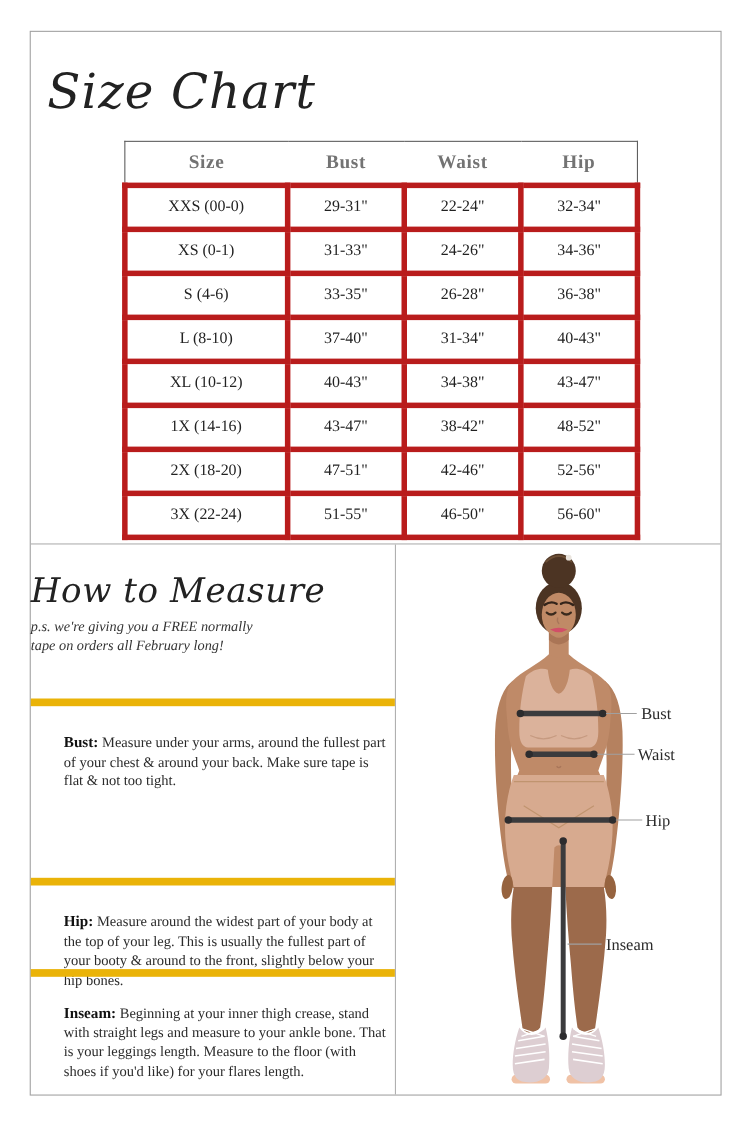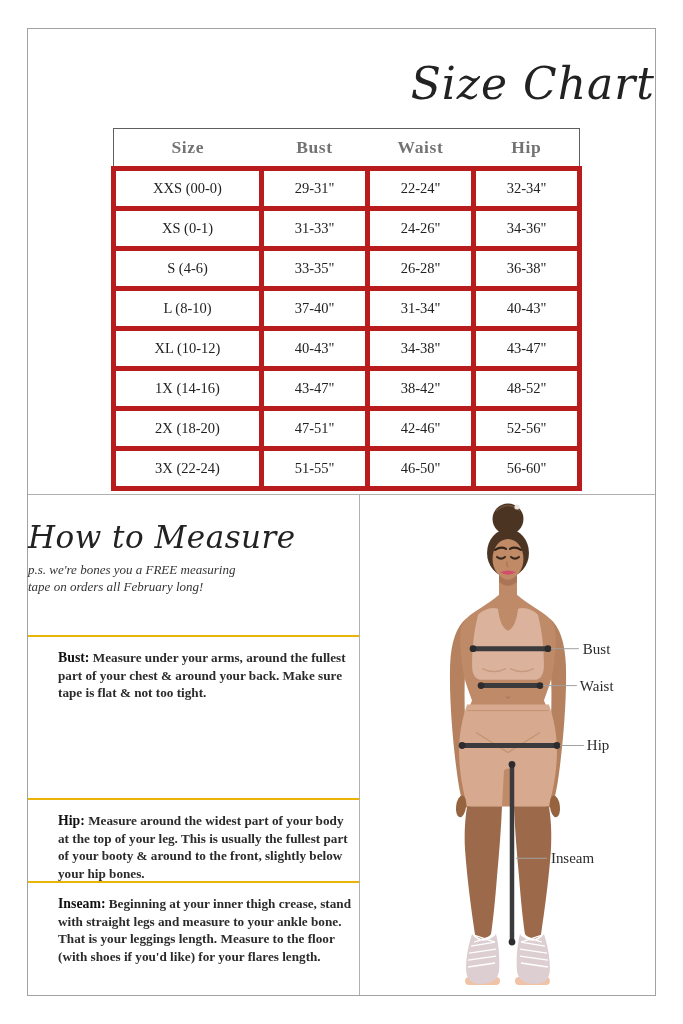--- a/index.html
+++ b/index.html
@@ -7,22 +7,22 @@
     width:683px;height:1024px;background:#ffffff;position:relative;
     font-family:"Liberation Serif","DejaVu Serif",serif;color:#1e1e1e;
     -webkit-font-smoothing:antialiased;
   }
   .frame{
     position:absolute;left:27px;top:28px;width:627px;height:966px;
     border:1px solid #a2a2a2;background:#fff;
   }
   
   .size-title{
-    position:absolute;top:16px;left:0;width:100%;height:78px;line-height:78px;
-    text-align:right;font-family:"DejaVu Serif",serif;font-style:italic;
+    position:absolute;top:16px;left:15px;width:100%;height:78px;line-height:78px;
+    text-align:left;font-family:"DejaVu Serif",serif;font-style:italic;
     font-weight:400;font-size:44px;color:#222;letter-spacing:1px;
   }
   table.size-table{
     position:absolute;left:83px;top:99px;width:466px;
     border-collapse:collapse;table-layout:fixed;
     border:1px solid #5f5f5f;
   }
   table.size-table col.c0{width:148px;}
   table.size-table col.c1{width:106px;}
   table.size-table col.c2{width:106px;}
@@ -44,22 +44,22 @@
   .measure-head{position:absolute;top:0;left:0;width:100%;height:140px;text-align:left;}
   .measure-title{
     margin-top:24px;font-family:"DejaVu Serif",serif;font-style:italic;
     font-size:31px;color:#222;letter-spacing:.5px;
   }
   .measure-sub{
     margin-top:7px;font-style:italic;font-size:13px;line-height:16.5px;color:#333;
   }
   .instr{
     position:absolute;left:0;width:331px;box-sizing:border-box;
-    border-top:2px solid #eab308;padding:12px 6px 0 30px;
-    font-size:13.2px;line-height:17.6px;color:#2b2b2b;font-weight:bold;
+    border-top:7px solid #eab308;padding:24px 6px 0 30px;
+    font-size:13.2px;line-height:17.6px;color:#2b2b2b;
   }
   .instr b{font-size:13.8px;color:#111;}
   #instr-0{top:140px;height:84px;}
   #instr-1{top:224px;height:79px;}
   #instr-2{top:303px;height:83px;}
   #instr-3{top:386px;bottom:0;}
   .figure-col{
     position:absolute;left:331px;right:0;top:0;bottom:0;
     border-left:1px solid #b0b0b0;
   }
@@ -142,21 +142,21 @@
     </tbody>
   </table>
 
   <div class="bottom">
 
     <div class="left-col">
 
       <div class="measure-head">
         <div class="measure-title">How to Measure</div>
         <div class="measure-sub">
-          <div>p.s. we're bones you a FREE measuring</div>
+          <div>p.s. we're giving you a FREE normally</div>
           <div>tape on orders all February long!</div>
         </div>
       </div>
 
       <div class="instr" id="instr-0">
         <b>Bust:</b>
         <span>Measure under your arms, around the fullest part of your chest &amp; around your back. Make sure tape is flat &amp; not too tight.</span>
       </div>
       <div class="instr" id="instr-2">
         <b>Hip:</b>

